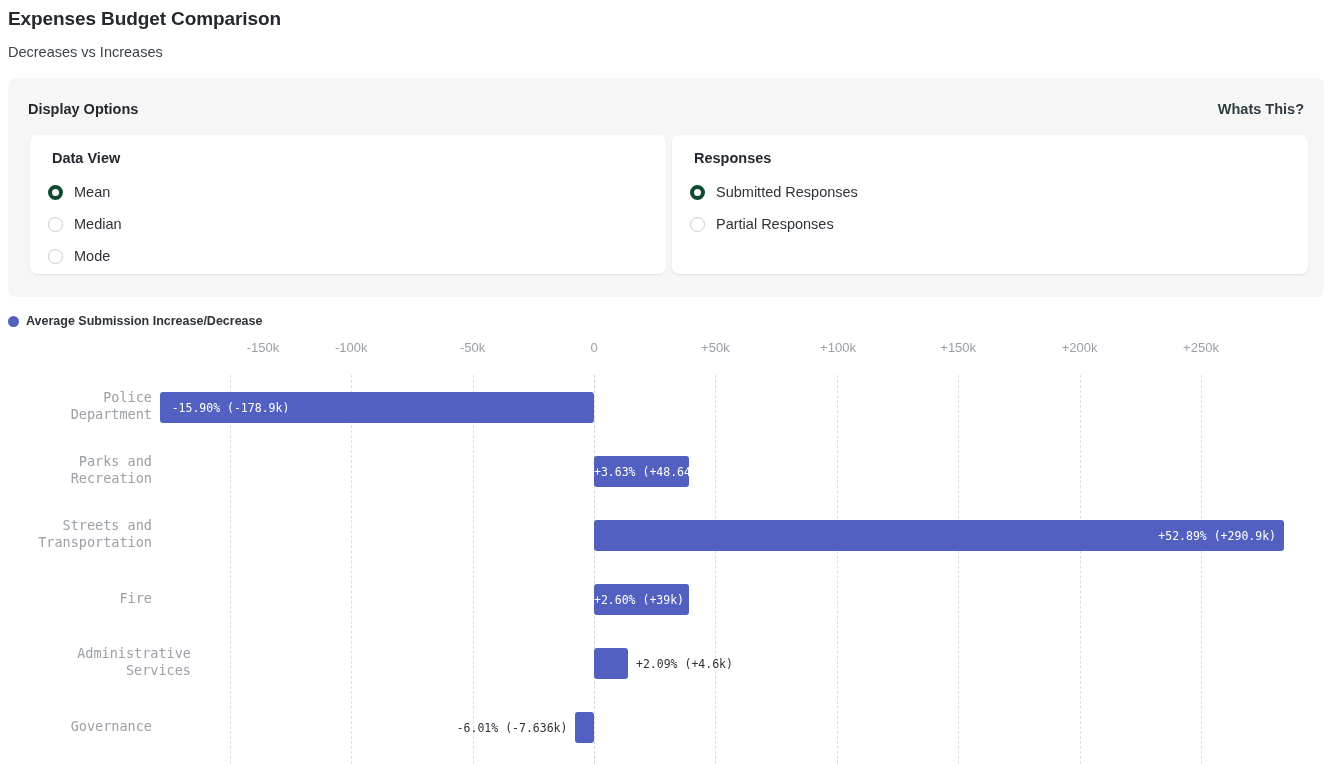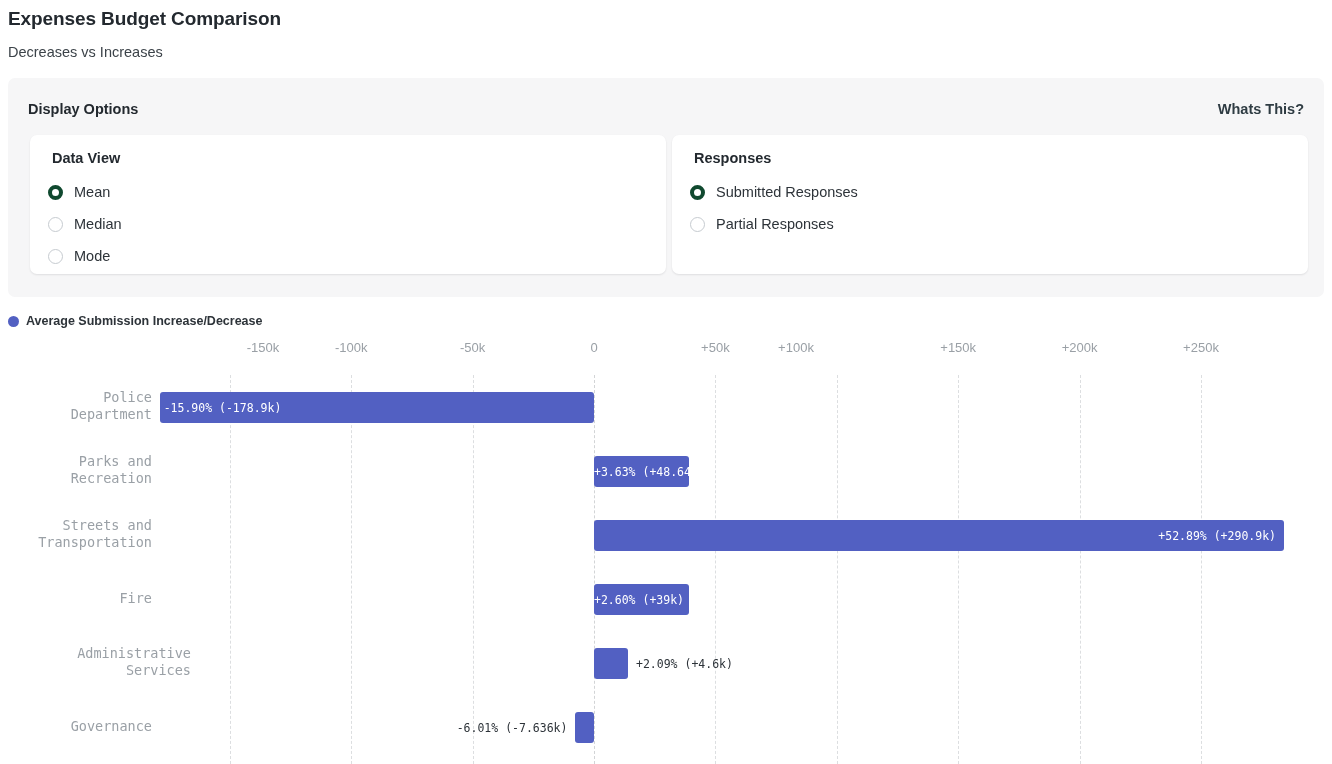--- a/index.html
+++ b/index.html
@@ -102,21 +102,21 @@
   }
   .bar{
     position:absolute;top:17px;height:31px;
     background:#5260c2;border-radius:3px;
     display:flex;align-items:center;
   }
   .bar-value{
     font-family:"DejaVu Sans Mono","Liberation Mono",monospace;
     font-size:11.5px;color:#ffffff;white-space:nowrap;
   }
-  .bar-value.inside-left{margin-left:4px;}
+  .bar-value.inside-left{margin-left:12px;}
   .bar-value.inside-right{margin-left:auto;margin-right:8px;}
   .bar-value.outside-right{
     position:absolute;left:100%;margin-left:8px;color:#2d3339;
   }
   .bar-value.outside-left{
     position:absolute;right:100%;margin-right:8px;color:#2d3339;
   }
 </style>
 </head>
 <body>
@@ -168,21 +168,21 @@
       <div class="axis-label" style="left: 239px; margin-left: 24px;">-150k</div>
       <div class="gridline" style="left: 229.8px;"></div>
       <div class="axis-label" style="left: 351.2px;">-100k</div>
       <div class="gridline" style="left: 351.2px;"></div>
       <div class="axis-label" style="left: 472.6px;">-50k</div>
       <div class="gridline" style="left: 472.6px;"></div>
       <div class="axis-label" style="left: 594px;">0</div>
       <div class="gridline zero" style="left: 594px;"></div>
       <div class="axis-label" style="left: 715.4px;">+50k</div>
       <div class="gridline" style="left: 715.4px;"></div>
-      <div class="axis-label" style="left: 796px;">+100k</div>
+      <div class="axis-label" style="left: 838px;">+100k</div>
       <div class="gridline" style="left: 836.8px;"></div>
       <div class="axis-label" style="left: 958.2px;">+150k</div>
       <div class="gridline" style="left: 958.2px;"></div>
       <div class="axis-label" style="left: 1079.6px;">+200k</div>
       <div class="gridline" style="left: 1079.6px;"></div>
       <div class="axis-label" style="left: 1201px;">+250k</div>
       <div class="gridline" style="left: 1201px;"></div>
       <div class="row" style="top: 35px;">
         <div class="row-label" style="right: 1180px; top: 14px;">Police
 Department</div>

